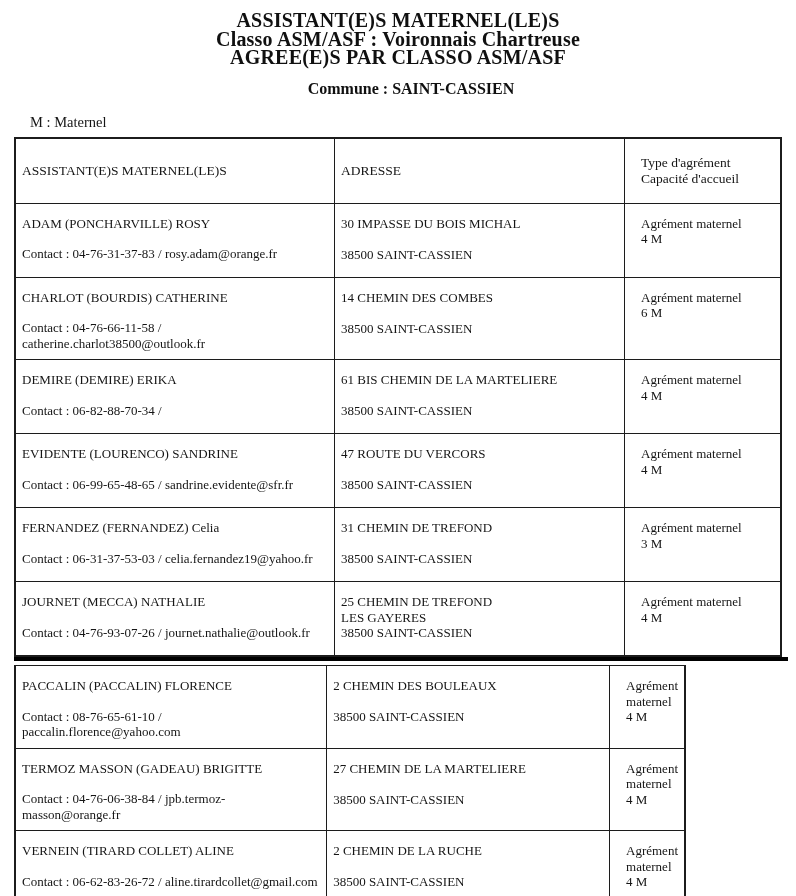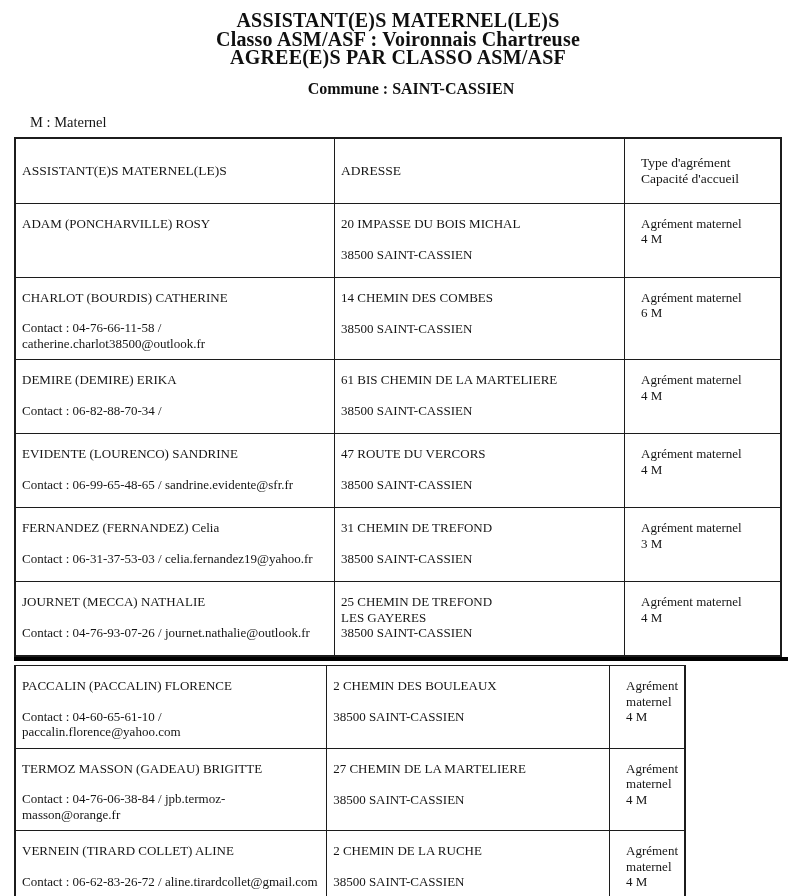--- a/index.html
+++ b/index.html
@@ -108,23 +108,24 @@
         <div class="line">ADRESSE</div>
       </div>
       <div class="cell c3">
         <div class="line">Type d'agrément</div>
         <div class="line">Capacité d'accueil</div>
       </div>
     </div>
   <div class="trow">
     <div class="cell c1">
       <div class="line">ADAM (PONCHARVILLE) ROSY</div>
-    </div>
-    <div class="cell c2">
-          <div class="line">20 IMPASSE DU BOIS MICHAL</div>
+      <div class="line contact-line">Contact : 04-76-31-37-83 / rosy.adam@orange.fr</div>
+    </div>
+    <div class="cell c2">
+          <div class="line">30 IMPASSE DU BOIS MICHAL</div>
           <div class="line"></div>
           <div class="line">38500 SAINT-CASSIEN</div>
         </div>
     <div class="cell c3">
       <div class="line">Agrément maternel</div>
       <div class="line">4 M</div>
     </div>
   </div>
       <div class="trow">
     <div class="cell c1">
@@ -202,21 +203,21 @@
     </div>
   </div>
     </div>
 
   <div class="divider"></div>
 
   <div class="segment seg2">
       <div class="trow">
     <div class="cell c1">
       <div class="line">PACCALIN (PACCALIN) FLORENCE</div>
-      <div class="line contact-line">Contact : 04-60-65-61-10 / paccalin.florence@yahoo.com</div>
+      <div class="line contact-line">Contact : 08-76-65-61-10 / paccalin.florence@yahoo.com</div>
     </div>
     <div class="cell c2">
           <div class="line">2 CHEMIN DES BOULEAUX</div>
           <div class="line"></div>
           <div class="line">38500 SAINT-CASSIEN</div>
         </div>
     <div class="cell c3">
       <div class="line">Agrément maternel</div>
       <div class="line">4 M</div>
     </div>

